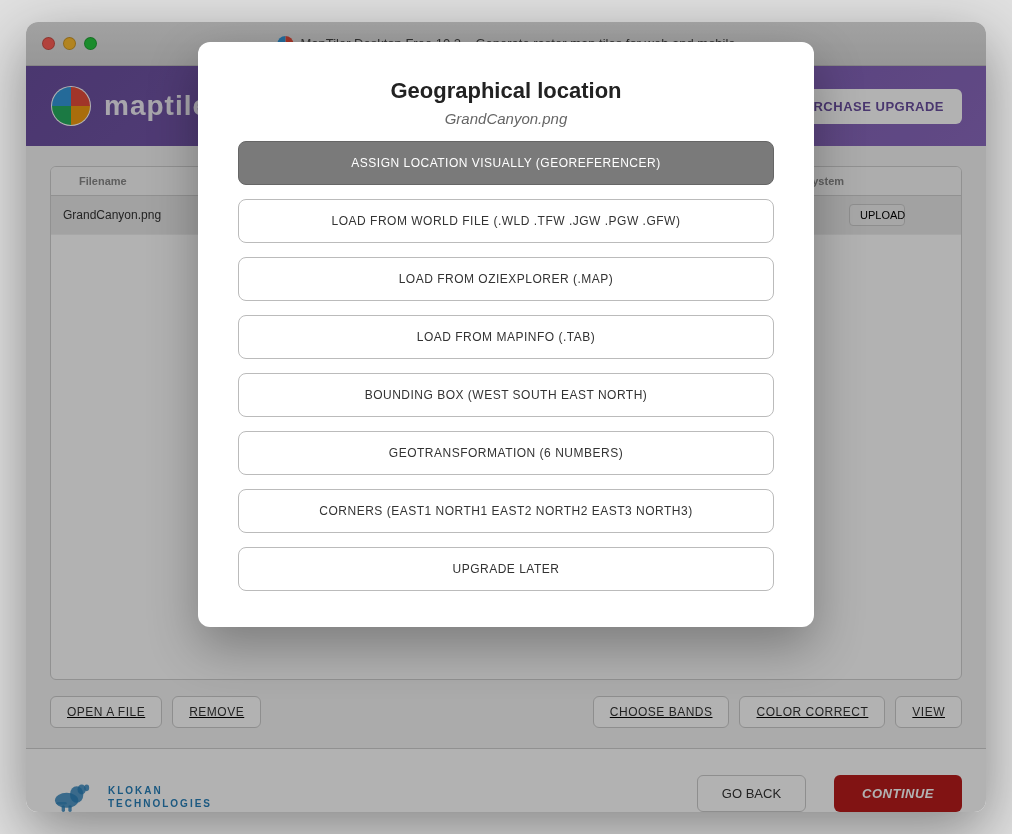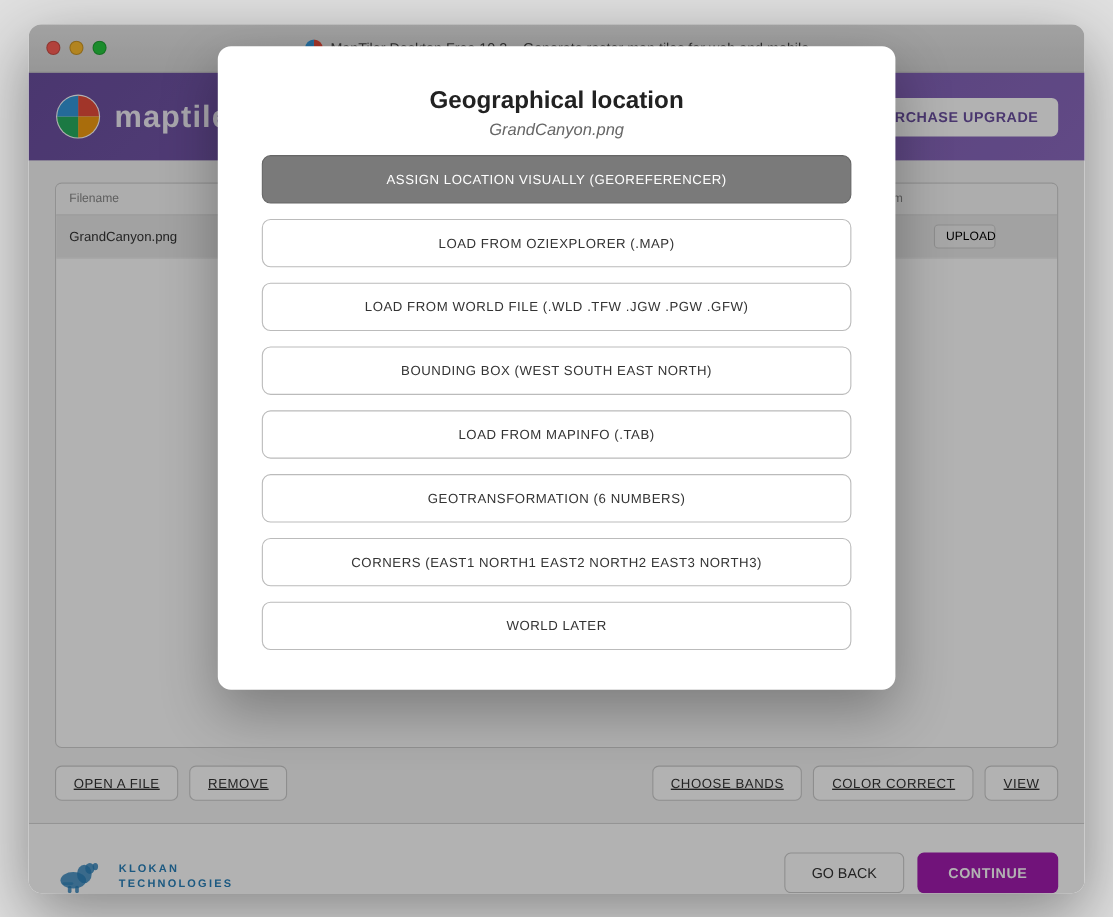--- a/index.html
+++ b/index.html
@@ -131,21 +131,22 @@
       display: grid;
       grid-template-columns: 240px 1fr 120px 100px;
       background: #f8f8f8;
       border-bottom: 1px solid #d0d0d0;
       padding: 8px 12px;
     }
 
     .table-header span {
       font-size: 11px;
       color: #888;
-      font-weight: 400;
+      font-weight: 700;
+      margin-left: 16px;
     }
 
     .table-row {
       display: grid;
       grid-template-columns: 240px 1fr 120px 100px;
       padding: 8px 12px;
       border-bottom: 1px solid #f0f0f0;
       align-items: center;
     }
 
@@ -218,43 +219,44 @@
       font-size: 10px;
       font-weight: 700;
       color: #2980b9;
       letter-spacing: 2px;
       line-height: 1.3;
     }
 
     .footer-actions {
       margin-left: auto;
       display: flex;
-      gap: 12px;
+      gap: 28px;
     }
 
     .btn-go-back {
       background: white;
       border: 1px solid #ccc;
       border-radius: 6px;
       padding: 10px 24px;
       font-size: 13px;
       cursor: pointer;
       color: #333;
     }
 
     .btn-continue {
-      background: #a21caf;
+      background: #b91c1c;
       color: white;
       border: none;
       border-radius: 6px;
       padding: 10px 28px;
       font-size: 13px;
       font-weight: 600;
       cursor: pointer;
       letter-spacing: 0.5px;
+      font-style: italic;
     }
 
     
     .modal-overlay {
       position: absolute;
       top: 0; left: 0; right: 0; bottom: 0;
       background: rgba(0,0,0,0.3);
       display: flex;
       justify-content: center;
       align-items: flex-start;
@@ -405,23 +407,23 @@
       <button class="btn-continue">CONTINUE</button>
     </div>
   </div>
 
   <div class="modal-overlay">
     <div class="modal">
       <div class="modal-title">Geographical location</div>
       <div class="modal-subtitle">GrandCanyon.png</div>
 
       <button class="modal-btn active">ASSIGN LOCATION VISUALLY (GEOREFERENCER)</button>
+      <button class="modal-btn">LOAD FROM WORLD FILE (.WLD .TFW .JGW .PGW .GFW)</button>
       <button class="modal-btn">LOAD FROM OZIEXPLORER (.MAP)</button>
-      <button class="modal-btn">LOAD FROM WORLD FILE (.WLD .TFW .JGW .PGW .GFW)</button>
+      <button class="modal-btn">LOAD FROM MAPINFO (.TAB)</button>
       <button class="modal-btn">BOUNDING BOX (WEST SOUTH EAST NORTH)</button>
-      <button class="modal-btn">LOAD FROM MAPINFO (.TAB)</button>
       <button class="modal-btn">GEOTRANSFORMATION (6 NUMBERS)</button>
       <button class="modal-btn">CORNERS (EAST1 NORTH1 EAST2 NORTH2 EAST3 NORTH3)</button>
-      <button class="modal-btn">WORLD LATER</button>
+      <button class="modal-btn">UPGRADE LATER</button>
     </div>
   </div>
 
 </div>
 
 </body></html>

